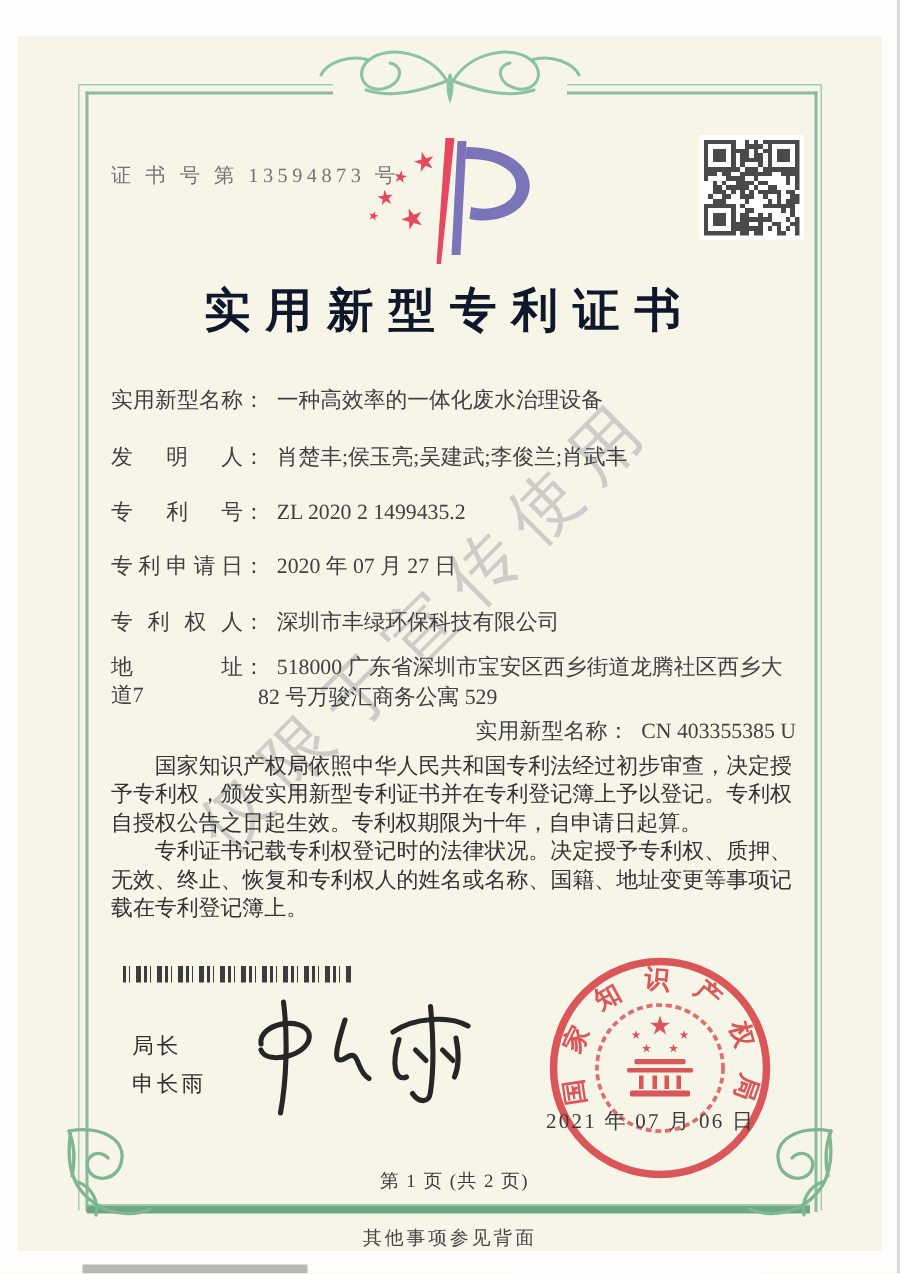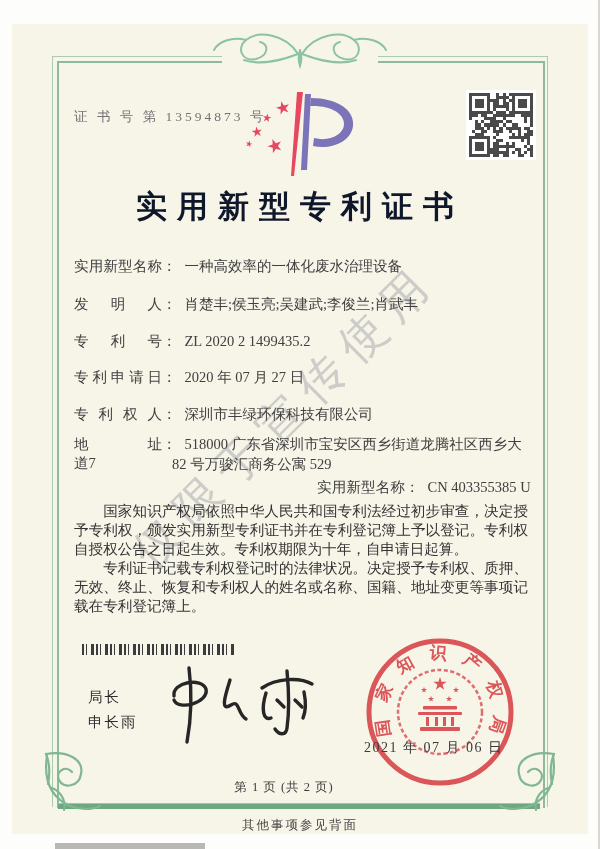--- a/index.html
+++ b/index.html
@@ -71,21 +71,21 @@
   .official{position:absolute;left:88px;font-size:14.5px;color:#2e2e2e;letter-spacing:2px;font-family:Liberation Serif, serif;}
   .official.t{top:688px}.official.n{top:713px}
   .signature{position:absolute;left:158px;top:658px;width:165px;height:88px;}
   .seal{position:absolute;left:360px;top:632px;width:160px;height:160px;opacity:.92;}
   .seal-date{
     position:absolute;left:364px;top:739px;font-size:14px;color:#3a3a3a;
     letter-spacing:1.5px;
   }
   .page-num{
     position:absolute;left:0;top:779px;width:568px;text-align:center;
-    font-size:12.5px;color:#3c3c3c;letter-spacing:1px;
+    font-size:12.5px;color:#3c3c3c;letter-spacing:1px;padding-left:19px;
   }
   .back-note{
     position:absolute;left:0;top:817px;width:600px;text-align:center;
     font-size:12.5px;color:#454545;letter-spacing:2px;
   }
   
   .watermark{
     position:absolute;left:30px;top:385px;width:510px;text-align:center;
     transform:rotate(-45deg);transform-origin:center;
     font-size:46px;letter-spacing:12px;color:rgba(140,140,150,.38);

